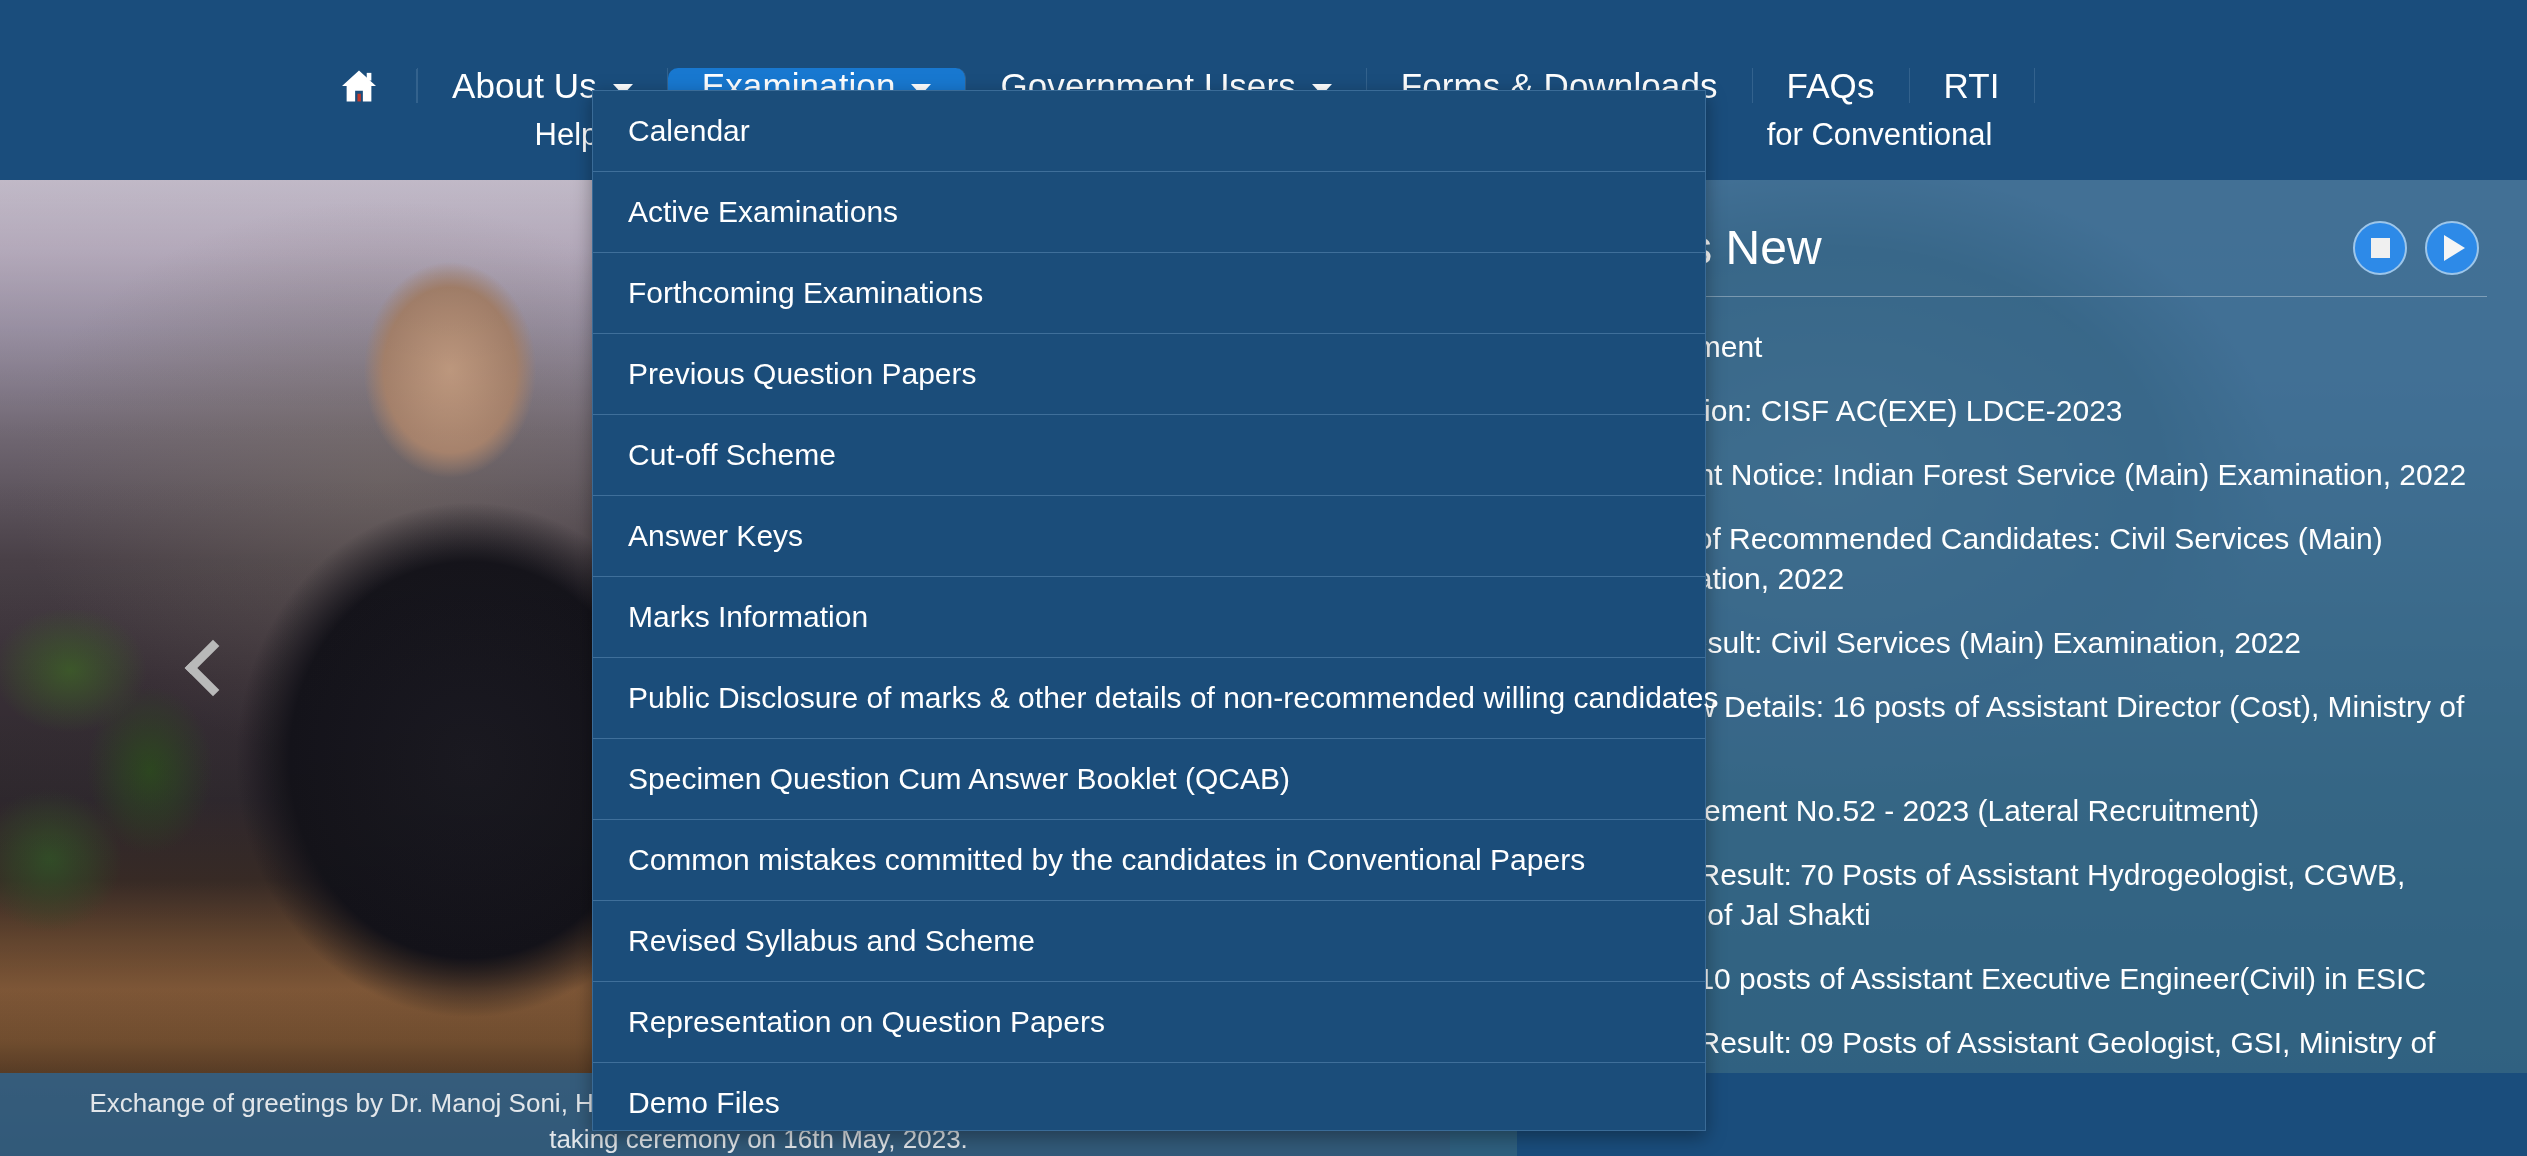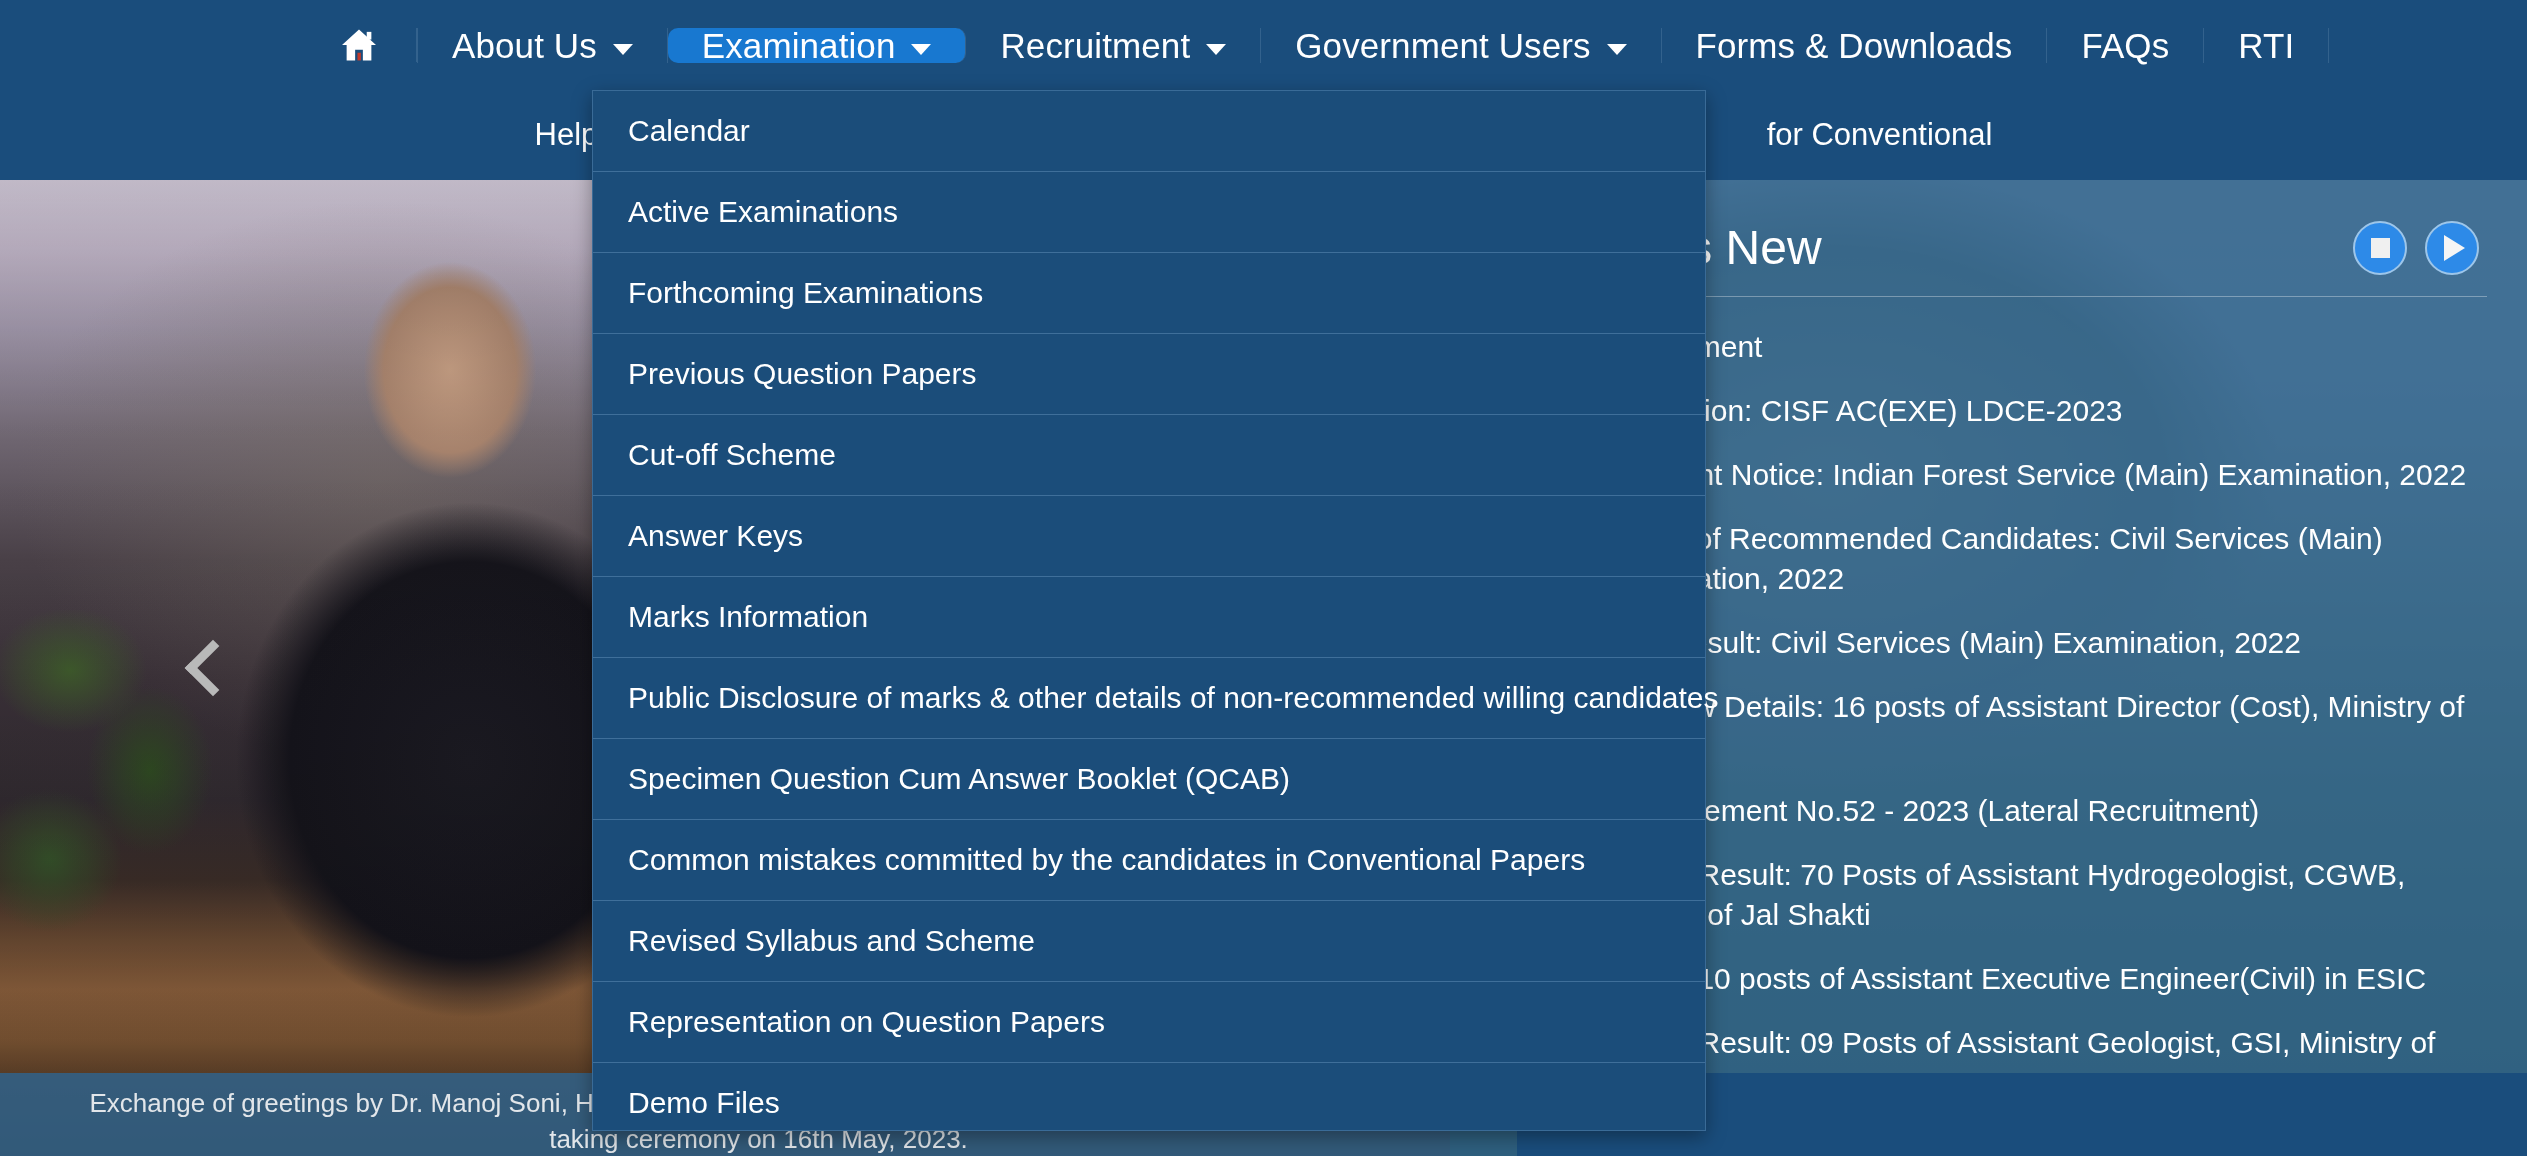--- a/index.html
+++ b/index.html
@@ -15,26 +15,26 @@
     position: relative;
     width: 2527px;
     height: 1156px;
     background: #1a4d7c;
     overflow: hidden;
   }
 
   
   .navbar {
     position: absolute;
-    top: 0; left: 0;
+    top: 13px; left: 0;
     width: 2527px;
     height: 90px;
     background: #1a4d7c;
     display: flex;
-    align-items: center;
+    align-items: flex-end;
     z-index: 40;
   }
   .nav-spacer { width: 302px; flex: 0 0 302px; }
   .nav-item {
     position: relative;
     display: flex;
     align-items: center;
     justify-content: center;
     padding: 0 34px;
     color: #ffffff;
@@ -398,24 +398,20 @@
       </svg>
     </div>
 
     <div id="nav-items" style="display:flex;align-items:stretch;">
         <div class="nav-item">
           <span>About Us</span>
           <span class="caret"></span>
         </div>
         <div class="nav-item active">
           <span>Examination</span>
-          <span class="caret"></span>
-        </div>
-        <div class="nav-item">
-          <span>Recruitment</span>
           <span class="caret"></span>
         </div>
         <div class="nav-item">
           <span>Government Users</span>
           <span class="caret"></span>
         </div>
         <div class="nav-item">
           <span>Forms &amp; Downloads</span>
         </div>
         <div class="nav-item">

